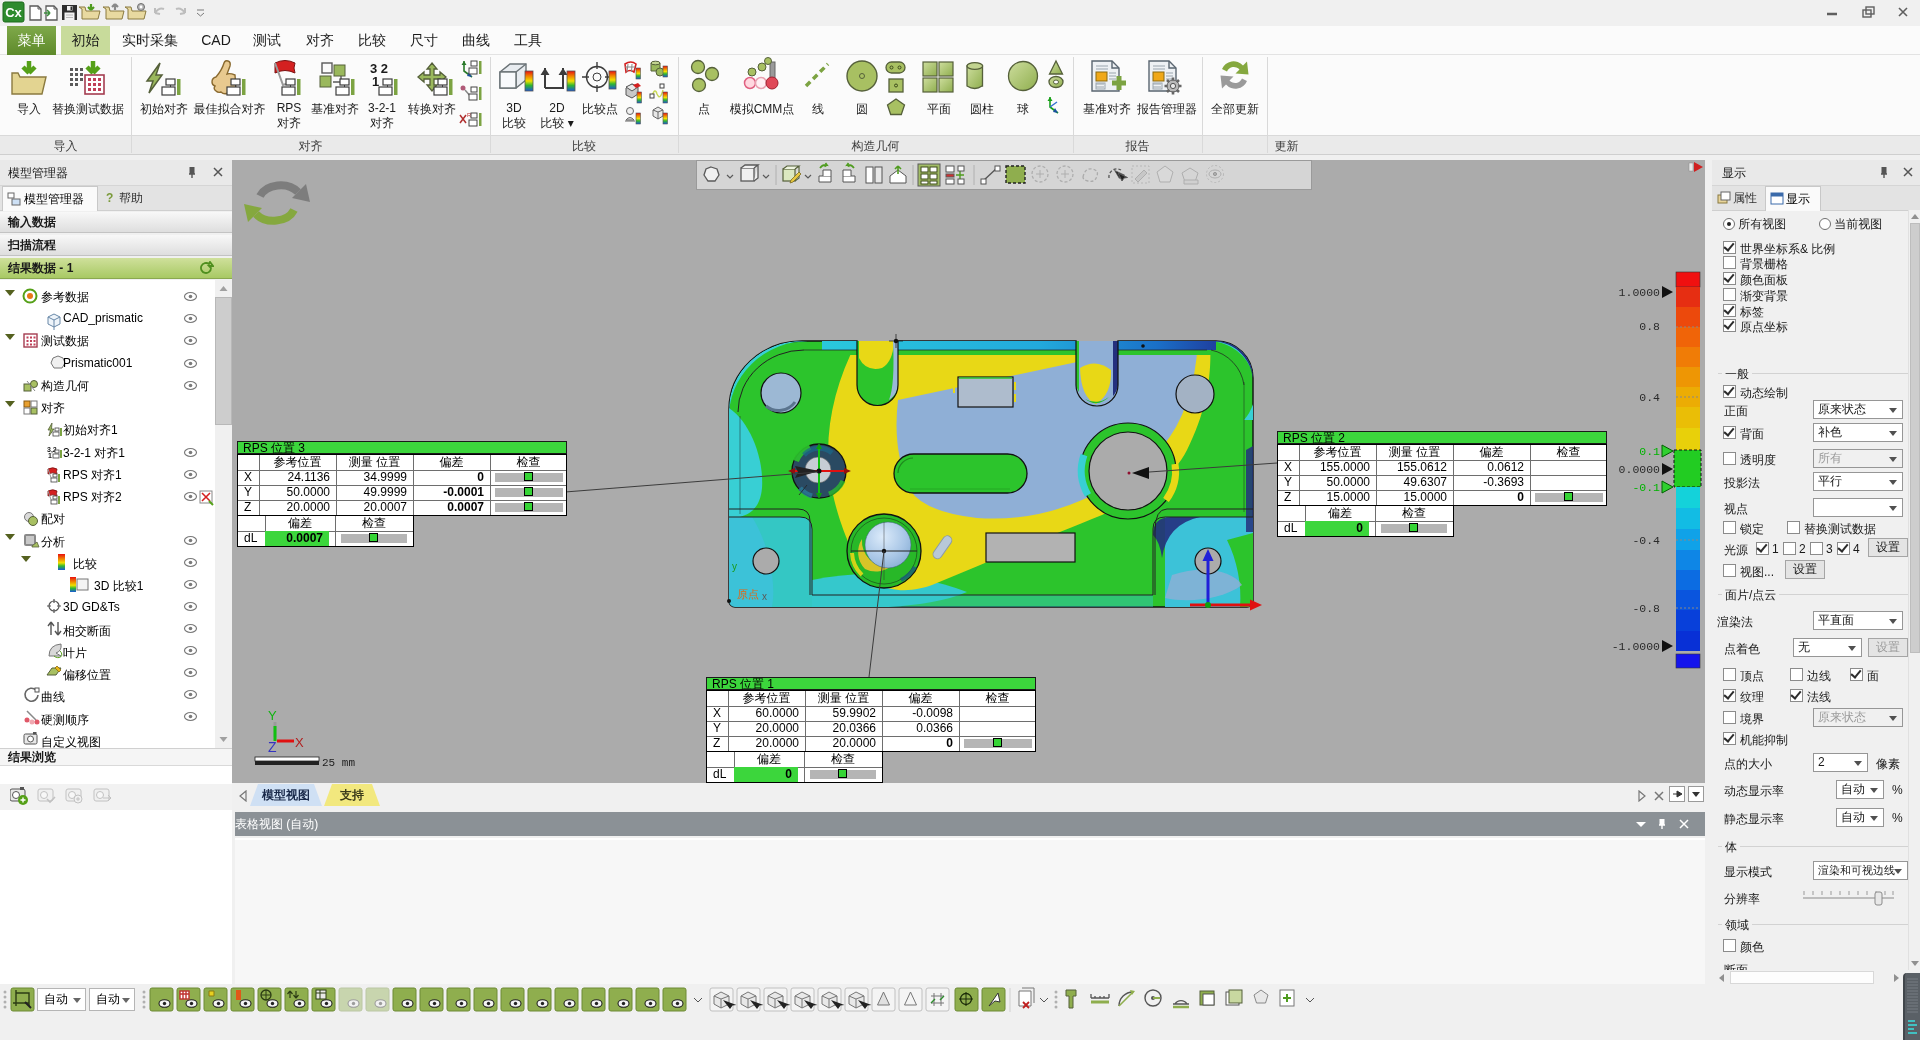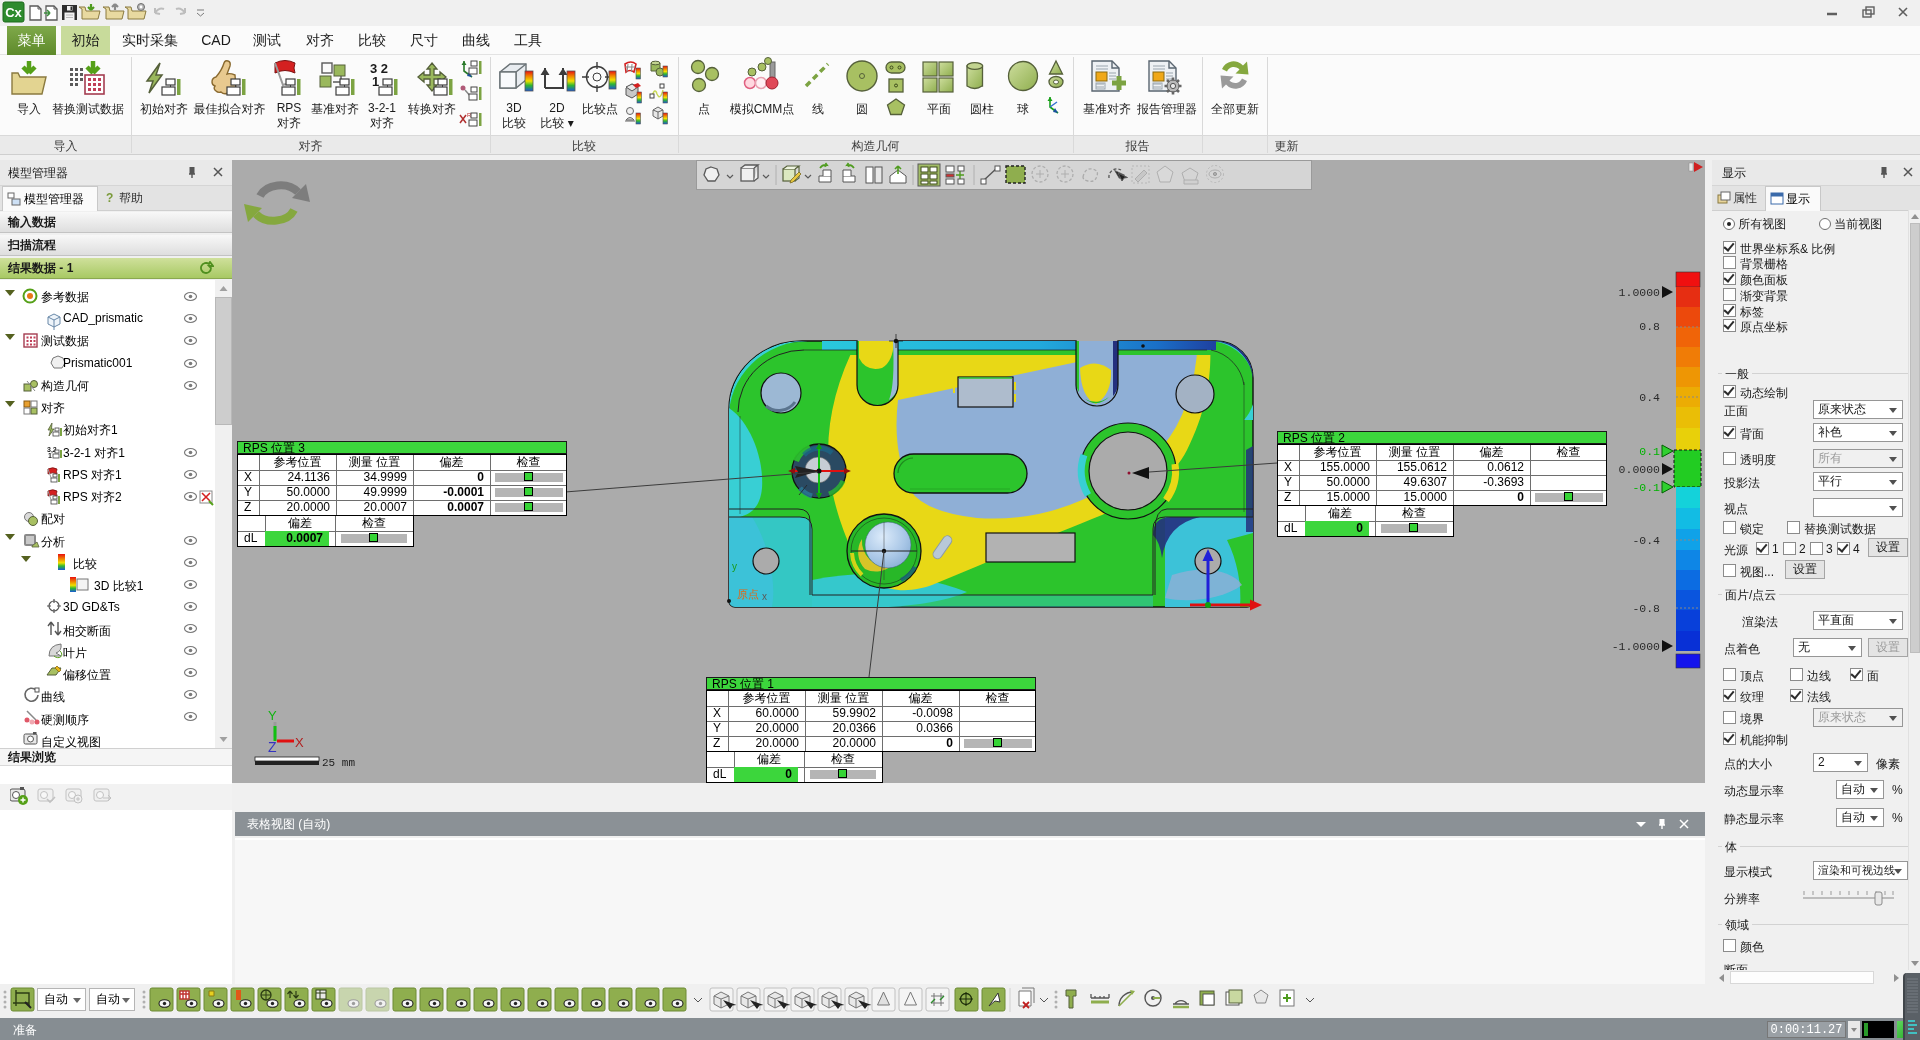--- a/index.html
+++ b/index.html
@@ -1104,21 +1104,40 @@
             </g>
           <g transform="translate(508,3)" opacity="0.5">
               <circle cx="10" cy="10" r="8.5" fill="none" stroke="#999" stroke-dasharray="2 2"></circle>
               <ellipse cx="10" cy="10" rx="6" ry="4" fill="none" stroke="#888"></ellipse>
               <circle cx="10" cy="10" r="1.6" fill="#888"></circle>
             </g>
         </g>
       </svg>
     </div>
   </div>
-  <div class="abs" id="tvheader"><span style="padding-left:12px">表格视图 (自动)</span>
+  <div class="abs" id="vtabs">
+    <svg class="abs" style="left:5px;top:7px" width="12" height="12">
+        <path d="M9 1 l-6 5 l6 5 z" fill="none" stroke="#777" stroke-width="1.2"></path>
+      </svg>
+    <div class="abs" style="left:18px;top:1px;width:72px;height:22px;background:#cfe0f4;clip-path:polygon(8px 0, calc(100% - 8px) 0, 100% 100%, 0 100%);font-size:12px;font-weight:bold;color:#1a2a4a;text-align:center;line-height:22px;">模型视图</div>
+    <div class="abs" style="left:92px;top:1px;width:56px;height:22px;background:#f2e87e;clip-path:polygon(8px 0, calc(100% - 8px) 0, 100% 100%, 0 100%);font-size:12px;font-weight:bold;color:#3a3a1a;text-align:center;line-height:22px;">支持</div>
+    <svg class="abs" style="left:1404px;top:7px" width="12" height="12">
+        <path d="M3 1 l6 5 l-6 5 z" fill="none" stroke="#777" stroke-width="1.2"></path>
+      </svg>
+    <svg class="abs" style="left:1421px;top:7px" width="12" height="12">
+        <path d="M2 2 l8 8 m0 -8 l-8 8" stroke="#777" stroke-width="1.5"></path>
+      </svg>
+    <div class="abs" style="left:1437px;top:3px;width:16px;height:16px;background:#fff;border:1px solid #9a9a9a"><svg width="14" height="14">
+          <path d="M3 7 h4 v-3 l5 3 l-5 3 v-3" fill="#333" stroke="#333"></path>
+        </svg></div>
+    <div class="abs" style="left:1456px;top:3px;width:16px;height:16px;background:#fff;border:1px solid #9a9a9a"><svg width="14" height="14">
+          <path d="M3 5 l4 5 l4 -5 z" fill="#333"></path>
+        </svg></div>
+  </div>
+  <div class="abs" id="tvheader"><span style="padding-left:0">表格视图 (自动)</span>
     <svg class="abs" style="right:14px;top:5px" width="56" height="14">
       <path d="M1 5 l5 5 l5 -5 z" fill="#fff"></path>
       <path d="M27 2 v6 m-3 0 h6 m-3 0 v4" stroke="#fff" stroke-width="1.4" fill="none"></path>
         <rect x="24.5" y="2" width="5" height="6" fill="#fff"></rect>
       <path d="M45 3 l8 8 m0 -8 l-8 8" stroke="#fff" stroke-width="1.5"></path>
     </svg>
   </div>
   <div class="abs" id="tvbody"></div>
   <div class="abs" id="rightpanel">
     <div class="abs" style="left:0;top:0;width:208px;height:26px;background:#e9e9e9;border-bottom:1px solid #d5d5d5;font-size:12px;color:#1a1a1a;line-height:26px;padding-left:10px;">显示
@@ -1187,21 +1206,21 @@
     <div class="cb" style="left:98px;top:382px"></div>
       <div class="rp" style="left:114px;top:382px">3</div>
     <div class="cb on" style="left:125px;top:382px"></div>
       <div class="rp" style="left:141px;top:382px">4</div>
     <div class="btn" style="left:156px;top:378px;width:40px">设置</div>
     <div class="cb" style="left:11px;top:404px"></div>
       <div class="rp" style="left:28px;top:404px">视图...</div>
     <div class="btn" style="left:73px;top:400px;width:40px">设置</div>
     <div class="grp" style="left:6px;top:434px;width:194px"></div>
       <div class="grplabel" style="left:10px;top:427px">面片/点云</div>
-    <div class="rp" style="left:30px;top:454px">渲染法</div>
+    <div class="rp" style="left:5px;top:454px">渲染法</div>
       <div class="dd" style="left:101px;top:451px;width:90px">平直面</div>
     <div class="rp" style="left:12px;top:481px">点着色</div>
       <div class="dd" style="left:81px;top:478px;width:69px">无</div>
     <div class="btn" style="left:156px;top:478px;width:40px;color:#9a9a9a">设置</div>
     <div class="cb" style="left:11px;top:508px"></div>
       <div class="rp" style="left:28px;top:508px">顶点</div>
     <div class="cb" style="left:78px;top:508px"></div>
       <div class="rp" style="left:95px;top:508px">边线</div>
     <div class="cb on" style="left:138px;top:508px"></div>
       <div class="rp" style="left:155px;top:508px">面</div>
@@ -1409,31 +1428,20 @@
       <path d="M1306 14 l4 4 l4 -4" stroke="#555" fill="none"></path>
     </svg>
 
     <div class="abs" style="left:37px;top:4px;width:49px;height:23px;background:#fff;border:1px solid #b5b5b5;font-size:12px;line-height:21px;"><span style="margin-left:6px">自动</span><svg class="abs" style="right:3px;top:8px" width="10" height="8">
           <path d="M1 1 l4 5 l4 -5 z" fill="#666"></path>
         </svg></div>
     <div class="abs" style="left:89px;top:4px;width:46px;height:23px;background:#fff;border:1px solid #b5b5b5;font-size:12px;line-height:21px;"><span style="margin-left:6px">自动</span><svg class="abs" style="right:3px;top:8px" width="10" height="8">
           <path d="M1 1 l4 5 l4 -5 z" fill="#666"></path>
         </svg></div>
   </div>
-  <div class="abs" id="statusbar">
-    <span style="position:absolute;left:13px;top:4px">准备</span>
-    <div class="abs" style="left:1767px;top:3px;width:79px;height:17px;background:#9aa0a5;border:1px solid #777;color:#fff;font-family:'Liberation Mono',monospace;font-size:12px;text-align:center;line-height:16px;">0:00:11.27</div>
-    <div class="abs" style="left:1848px;top:3px;width:12px;height:17px;background:#e8e8e8;"><svg width="12" height="17">
-          <path d="M3 7 l3 4 l3 -4 z" fill="#888"></path>
-        </svg></div>
-    <div class="abs" style="left:1862px;top:3px;width:32px;height:17px;background:#000;">
-        <div class="abs" style="left:2px;top:2px;width:4px;height:13px;background:#2a9a2a"></div>
-      </div>
-    <div class="abs" style="left:1897px;top:3px;width:20px;height:17px;background:linear-gradient(135deg,#5fd75f,#1fa01f);"></div>
-  </div>
   <div class="abs" style="left:1903px;top:973px;width:17px;height:67px;background:#5a6066;border-radius:4px 0 0 0;border-left:2px solid #41464b;">
     <svg width="15" height="67">
       <g stroke="#777d83">
           <path d="M2 6 h11 M2 9 h11 M2 12 h11 M2 15 h11 M2 18 h11 M2 21 h11 M2 24 h11 M2 27 h11 M2 30 h11 M2 33 h11 M2 36 h11 M2 39 h11"></path>
         </g>
       <g stroke="#3adfdf" stroke-width="1.6">
           <path d="M3 48 h7 M3 52 h9 M3 56 h6 M3 60 h9"></path>
         </g>
     </svg>
   </div>

